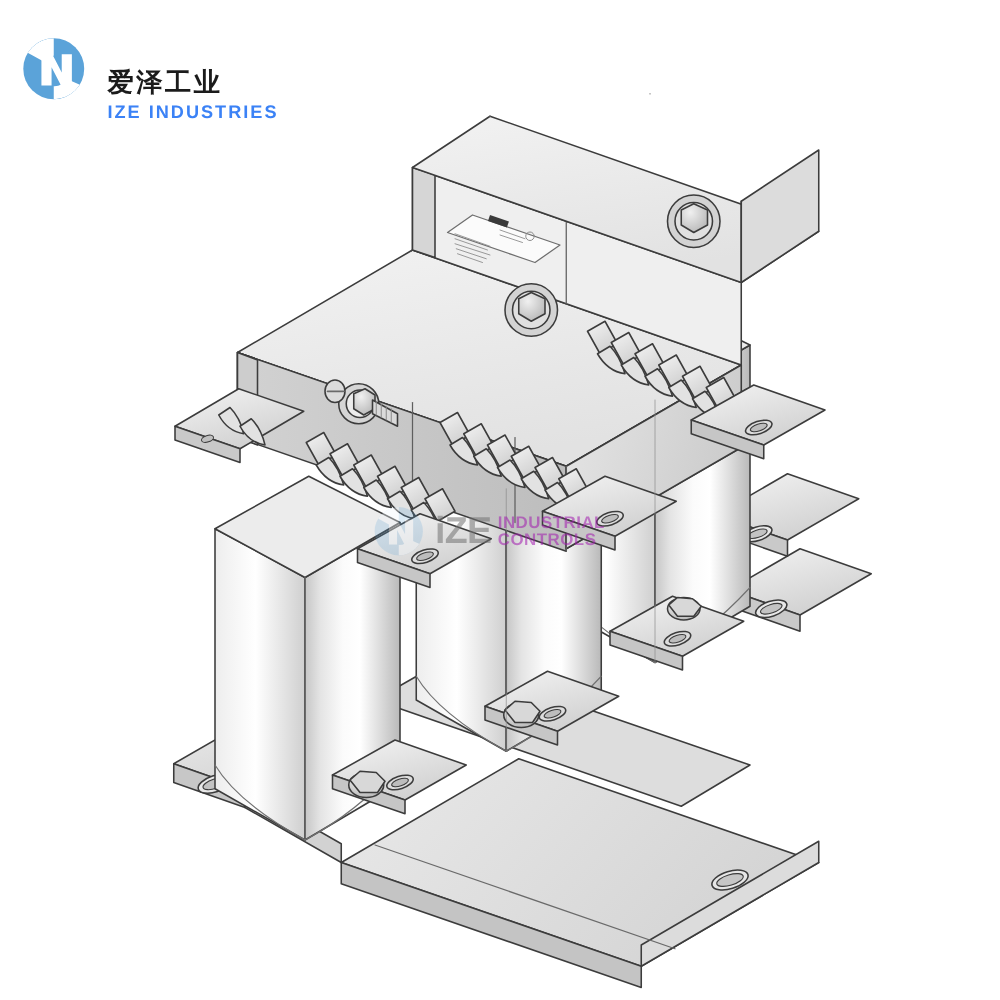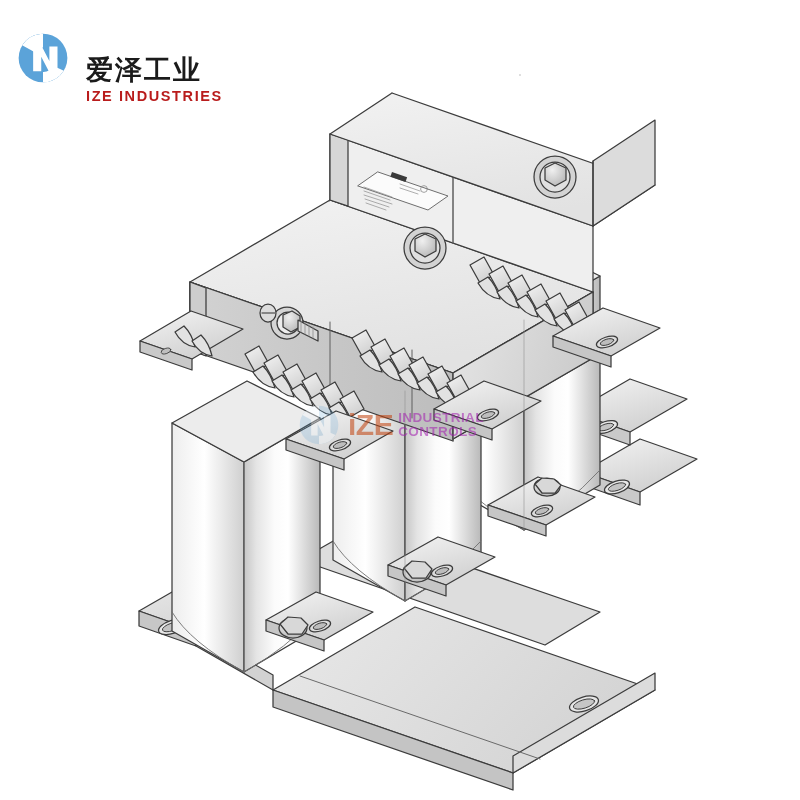--- a/index.html
+++ b/index.html
@@ -33,32 +33,32 @@
     height: 58px;
     flex: 0 0 auto;
   }
   #brand-text {
     display: flex;
     flex-direction: column;
     justify-content: center;
     line-height: 1;
   }
   #brand-cn {
-    font-size: 27px;
+    font-size: 21px;
     font-weight: bold;
     color: #1b1b1b;
     letter-spacing: 2px;
     font-family: "DejaVu Sans", "Liberation Sans", sans-serif;
     margin-top: 44px;
   }
   #brand-en {
     margin-top: 6px;
     font-size: 14.5px;
     font-weight: bold;
-    color: #b91c1c;
+    color: #3b82f6;
     letter-spacing: 1.6px;
     font-family: "Liberation Sans", sans-serif;
   }
 
   
   #product {
     position: absolute;
     left: 0;
     top: 0;
     width: 800px;
@@ -74,21 +74,21 @@
     align-items: center;
     gap: 6px;
     pointer-events: none;
     opacity: 0.55;
   }
   #wm-mark { width: 46px; height: 46px; flex: 0 0 auto; opacity: 0.75; }
   #wm-lockup { display: flex; align-items: center; gap: 5px; }
   #wm-ize {
     font-size: 30px;
     font-weight: bold;
-    color: #c2410c;
+    color: #737373;
     letter-spacing: -0.5px;
     line-height: 1;
     font-family: "Liberation Sans", sans-serif;
   }
   #wm-sub {
     display: flex;
     flex-direction: column;
     line-height: 1.02;
     font-size: 13.5px;
     font-weight: bold;

